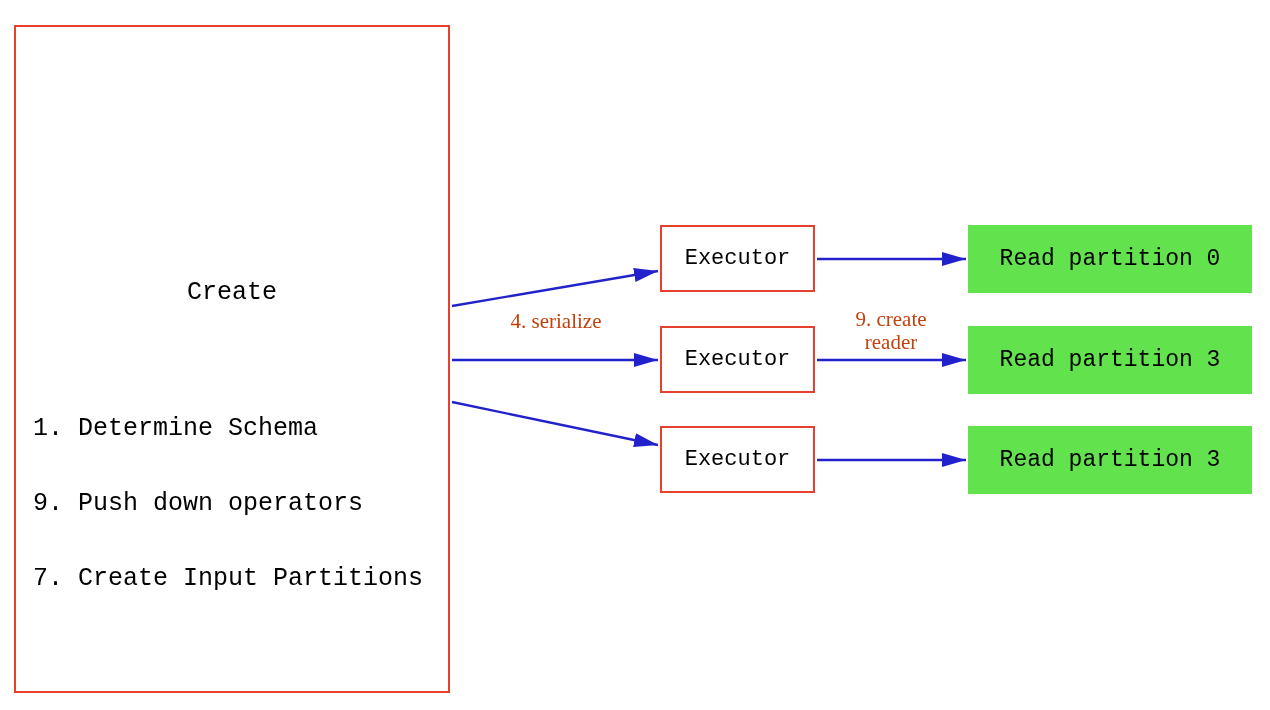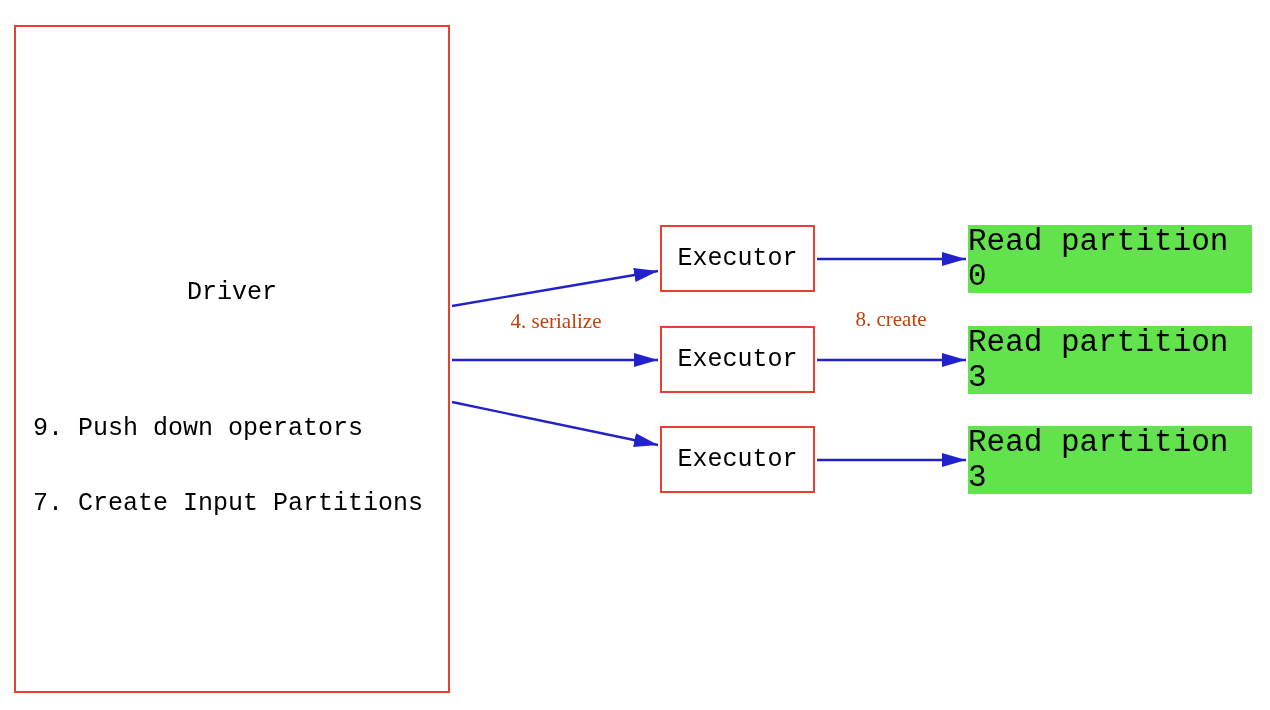--- a/index.html
+++ b/index.html
@@ -56,33 +56,33 @@
     position: absolute;
     left: 660px;
     width: 155px;
     height: 67px;
     border: 2px solid #e8402f;
     box-sizing: border-box;
     background: #ffffff;
     display: flex;
     align-items: center;
     justify-content: center;
-    font-size: 25px;
+    font-size: 22px;
     text-align: right;
   }
   .part-box {
     position: absolute;
     left: 968px;
     width: 284px;
     height: 68px;
     background: #62e24d;
     display: flex;
     align-items: center;
     justify-content: center;
-    font-size: 31px;
+    font-size: 23px;
   }
   .row-1 { top: 225px; }
   .row-2 { top: 326px; }
   .row-3 { top: 426px; }
   .edge-label {
     position: absolute;
     font-family: "Liberation Serif", "DejaVu Serif", serif;
     font-size: 21px;
     text-align: center;
     color: #c2410c;
@@ -113,22 +113,23 @@
     </defs>
     <line x1="452" y1="306" x2="658" y2="271" stroke-width="2.4" marker-end="url(#ah)" stroke="#2222cc"></line>
     <line x1="452" y1="360" x2="658" y2="360" stroke-width="2.6" marker-end="url(#ah)" stroke="#2222cc"></line>
     <line x1="452" y1="402" x2="658" y2="445" stroke-width="2.4" marker-end="url(#ah)" stroke="#2222cc"></line>
     <line x1="817" y1="259" x2="966" y2="259" stroke-width="2.4" marker-end="url(#ah)" stroke="#2222cc"></line>
     <line x1="817" y1="360" x2="966" y2="360" stroke-width="2.4" marker-end="url(#ah)" stroke="#2222cc"></line>
     <line x1="817" y1="460" x2="966" y2="460" stroke-width="2.4" marker-end="url(#ah)" stroke="#2222cc"></line>
   </svg>
 
   <div class="driver-box">
-    <div class="driver-title">Driver</div>
+    <div class="driver-title">Create</div>
     <div class="driver-steps">
+      <div>1. Determine Schema</div>
       <div>9. Push down operators</div>
       <div>7. Create Input Partitions</div>
     </div>
   </div>
 
   <div class="exec-box row-1">
     <span>Executor</span>
   </div>
   <div class="exec-box row-2">
     <span>Executor</span>
@@ -144,16 +145,17 @@
     <span>Read partition 3</span>
   </div>
   <div class="part-box row-3">
     <span>Read partition 3</span>
   </div>
 
   <div class="edge-label edge-label-serialize">
     <div>4. serialize</div>
   </div>
   <div class="edge-label edge-label-reader">
-    <div>8. create</div>
+    <div>9. create</div>
+    <div>reader</div>
   </div>
 
 </div>
 
 </body></html>

